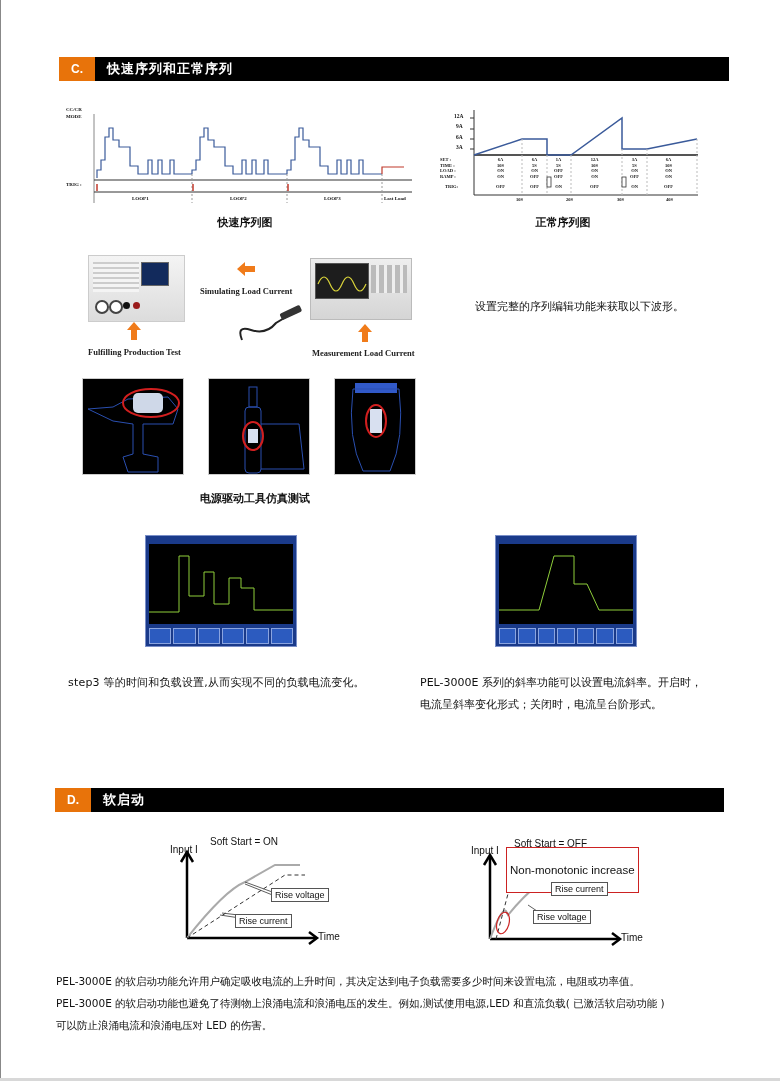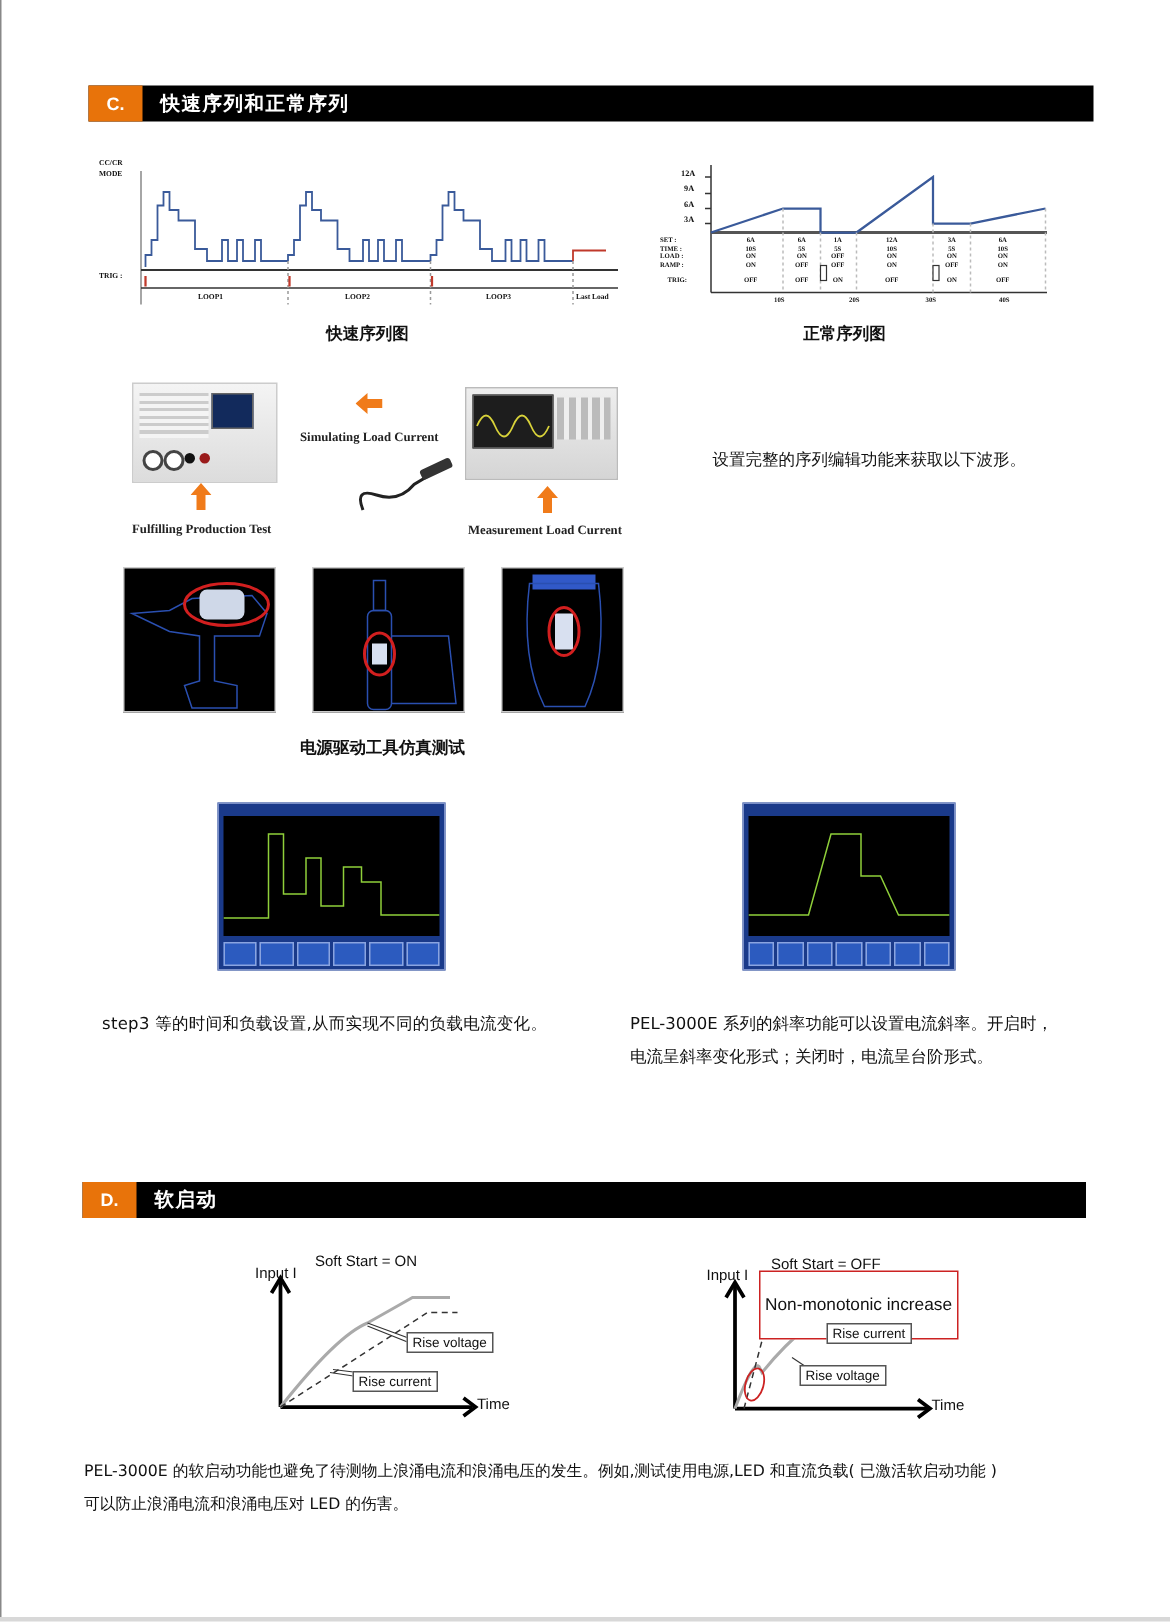--- a/index.html
+++ b/index.html
@@ -292,15 +292,16 @@
   </svg>
   <div class="abs" style="left:46px;top:5px;font-size:10px;">Soft Start = OFF</div>
   <div class="abs" style="left:38px;top:14px;font-size:11.5px;border:1.5px solid #cc2222;padding:16px 3px;background:#fff;">Non-monotonic increase</div>
   <div class="abs" style="left:3px;top:12px;font-size:10px;">Input I</div>
   <div class="abs" style="left:153px;top:99px;font-size:10px;">Time</div>
   <div class="abs" style="left:83px;top:49px;font-size:9px;border:1px solid #555;padding:1px 3px;background:#fff;">Rise current</div>
   <div class="abs" style="left:65px;top:77px;font-size:9px;border:1px solid #555;padding:1px 3px;background:#fff;">Rise voltage</div>
 </div>
 
 <div class="abs body-text" style="left:56px;top:970px;width:690px;font-size:10.5px;">
+  <div>PEL-3000E  的软启动功能允许用户确定吸收电流的上升时间，其决定达到电子负载需要多少时间来设置电流，电阻或功率值。</div>
   <div>PEL-3000E 的软启动功能也避免了待测物上浪涌电流和浪涌电压的发生。例如,测试使用电源,LED 和直流负载( 已激活软启动功能 )</div>
   <div>可以防止浪涌电流和浪涌电压对 LED 的伤害。</div>
 </div>
 
 </body></html>

